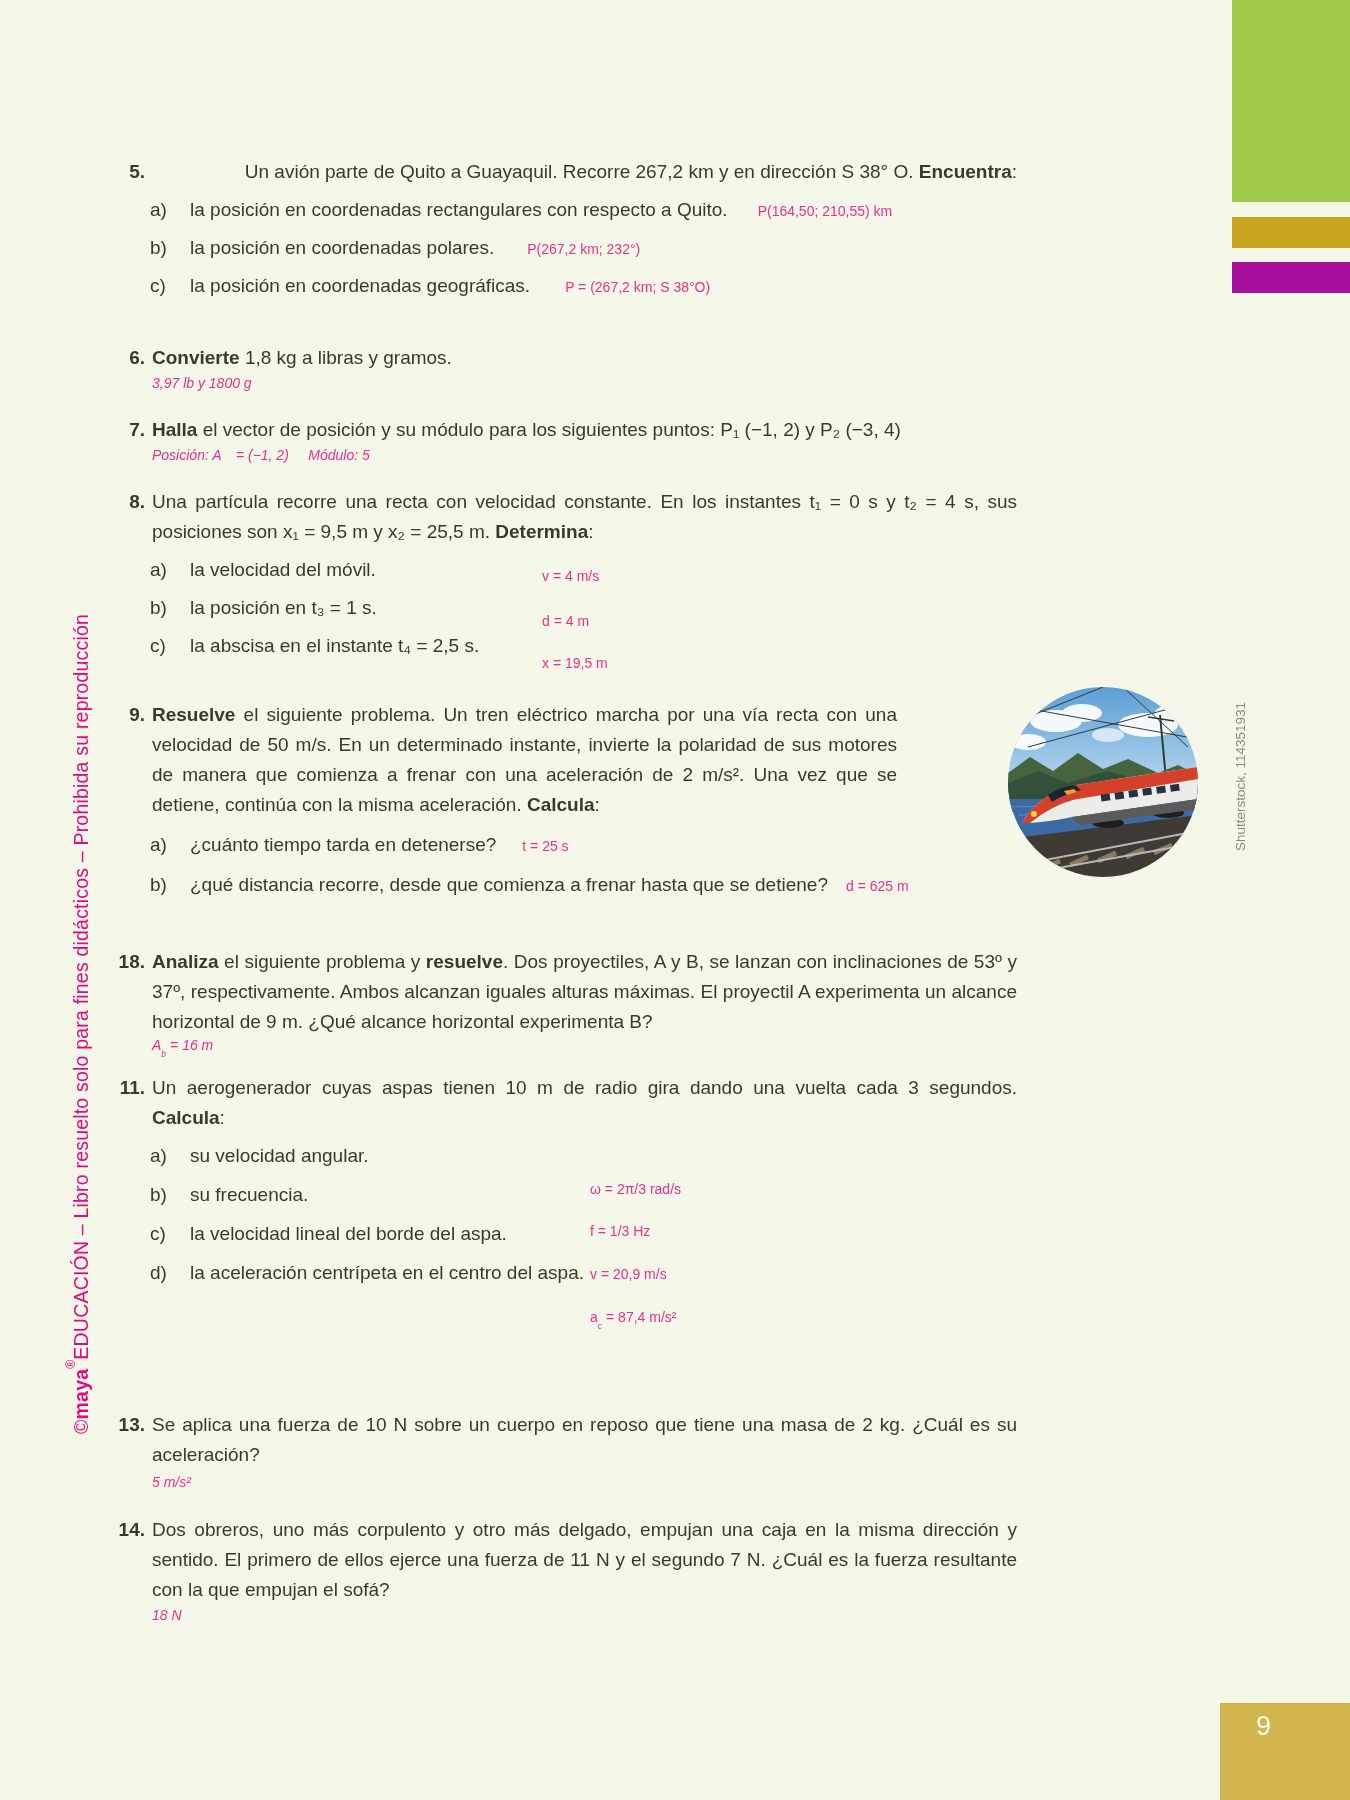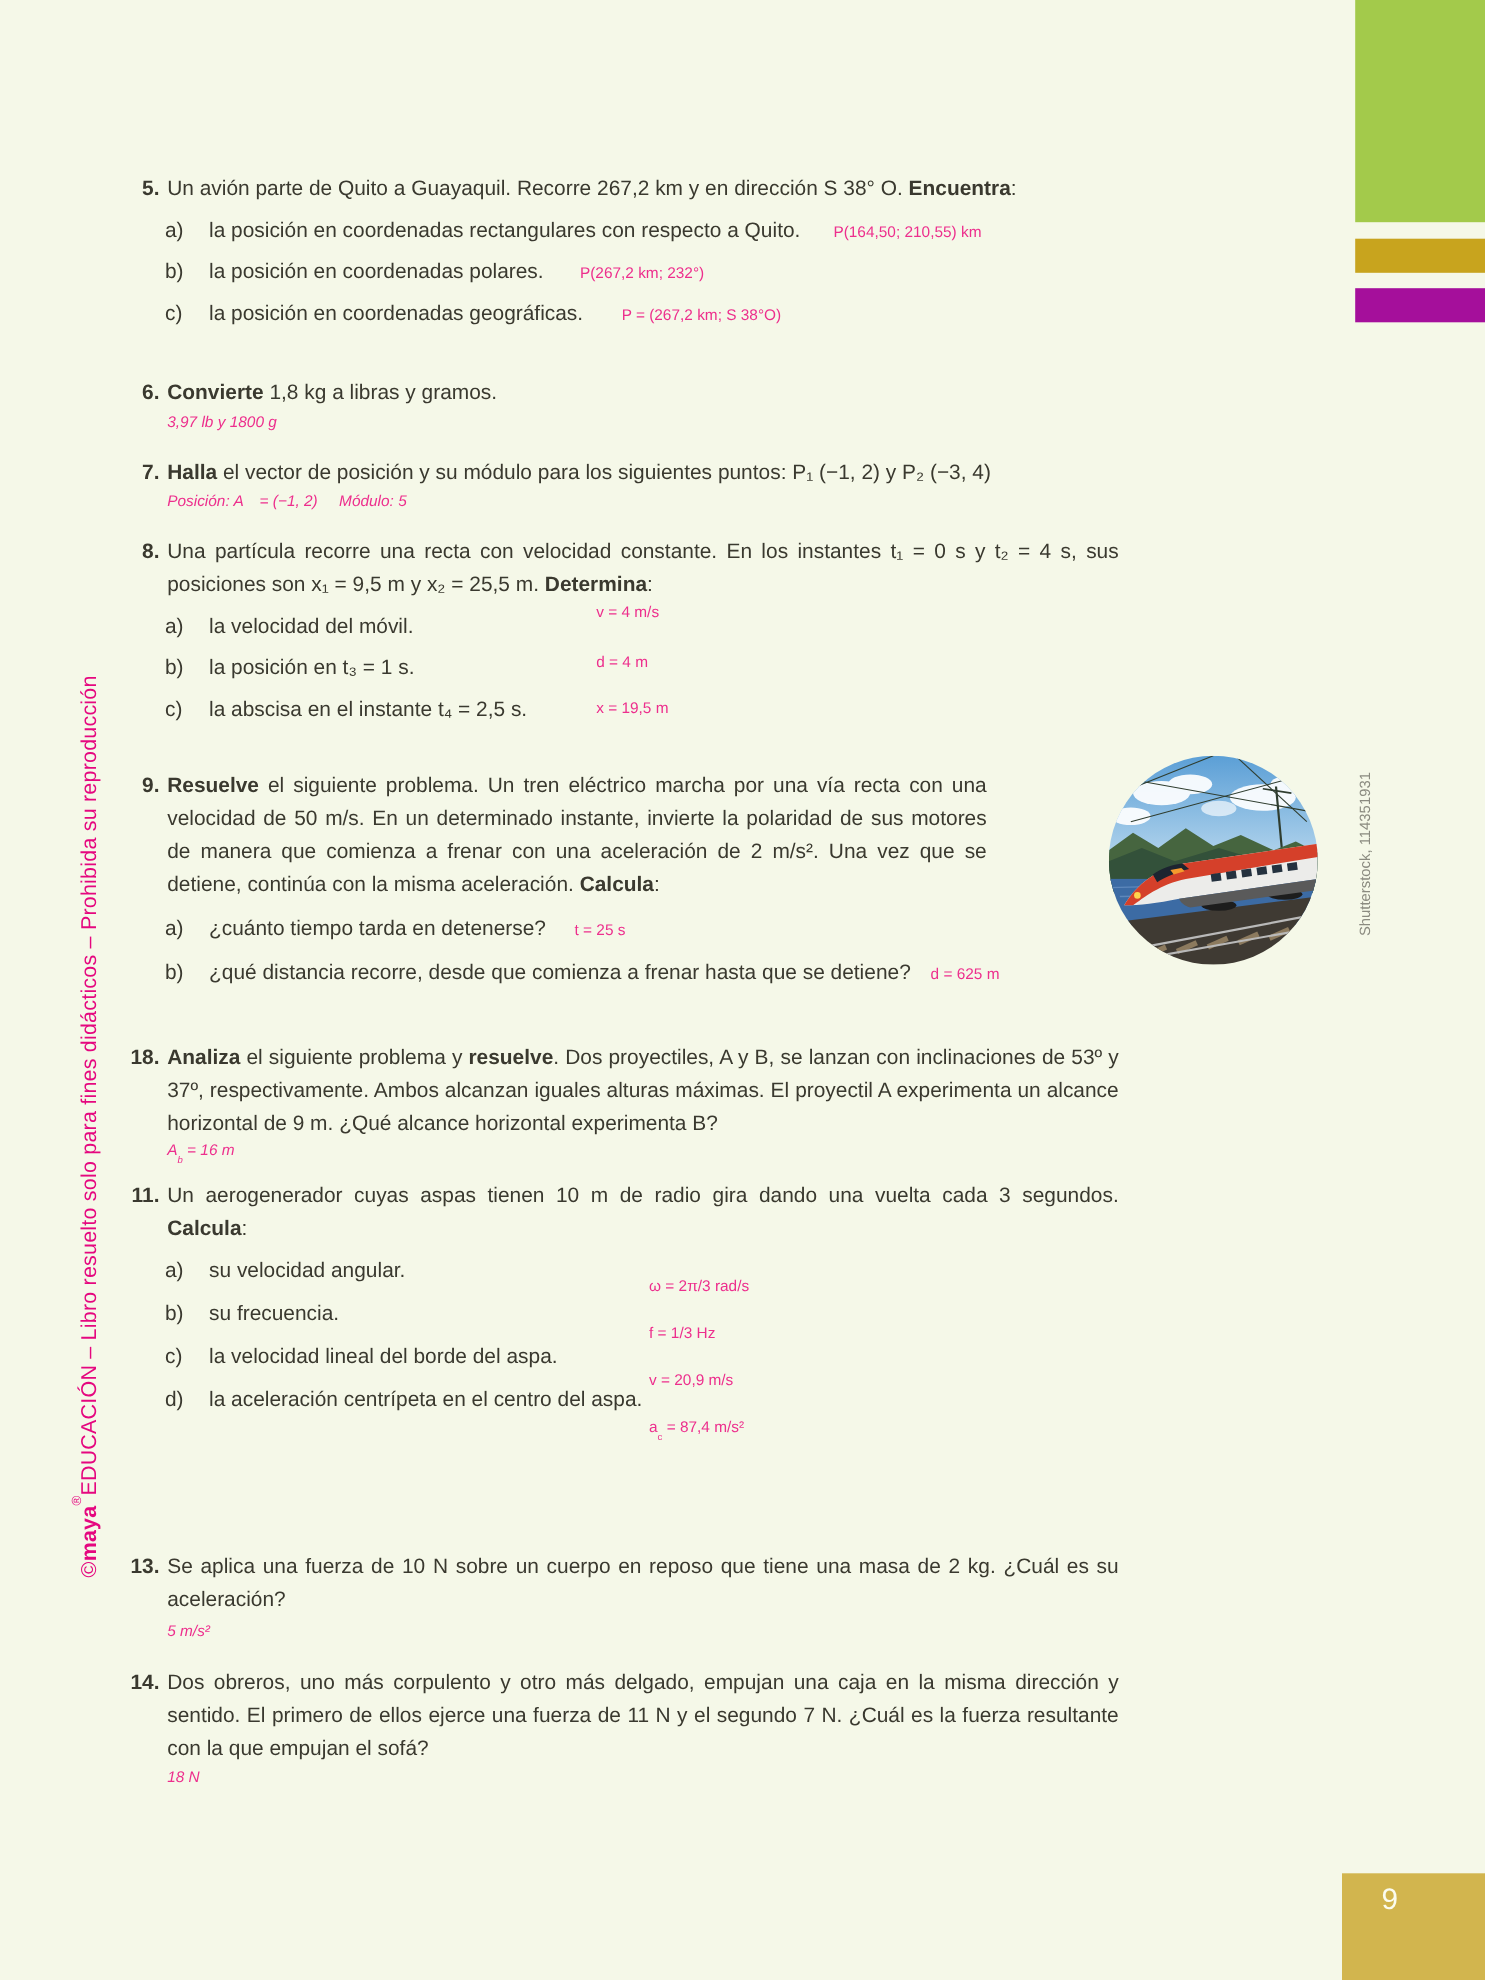--- a/index.html
+++ b/index.html
@@ -30,27 +30,27 @@
   
   .prob{position:absolute;left:152px;width:865px;font-size:19px;line-height:30px;}
   .pnum{position:absolute;right:100%;margin-right:7px;font-weight:700;white-space:nowrap;}
   .intro{text-align:justify;}
   .intro b{font-weight:700;}
   .items{margin-top:6px;}
   .item{position:relative;padding-left:38px;line-height:34px;margin-top:4px;}
   .ilabel{position:absolute;left:-2px;}
   sub{font-size:62%;line-height:0;position:relative;top:.35em;}
   sup{font-size:62%;line-height:0;position:relative;top:-.45em;}
-  .ans{color:#ed2f8d;font-size:14px;line-height:17px;white-space:nowrap;}
+  .ans{color:#ed2f8d;font-size:14px;line-height:17px;white-space:nowrap;margin-top:20px;}
   .ans.abs{position:absolute;}
   .ans.blk{display:block;white-space:normal;font-style:italic;}
   
   #p5{top:157px}#p6{top:343px}#p7{top:415px}#p8{top:487px}#p9{top:700px}
   #p10{top:947px}#p11{top:1073px}#p12{top:1303px}#p13{top:1410px}#p14{top:1515px}
-  #p5 .intro{text-align:left}
+  #p5 .intro{text-align:right}
   #p9 .intro{width:745px}
   #p9 .items{margin-top:8px}
   #p9 .item{margin-top:6px}
   #p11 .item{margin-top:5px}
   
   #p5 .item:nth-child(1) .ans{margin-left:30px}
   #p5 .item:nth-child(2) .ans{margin-left:33px}
   #p5 .item:nth-child(3) .ans{margin-left:35px}
   #p9 .item:nth-child(1) .ans{margin-left:26px}
   #p9 .item:nth-child(2) .ans{margin-left:18px}

